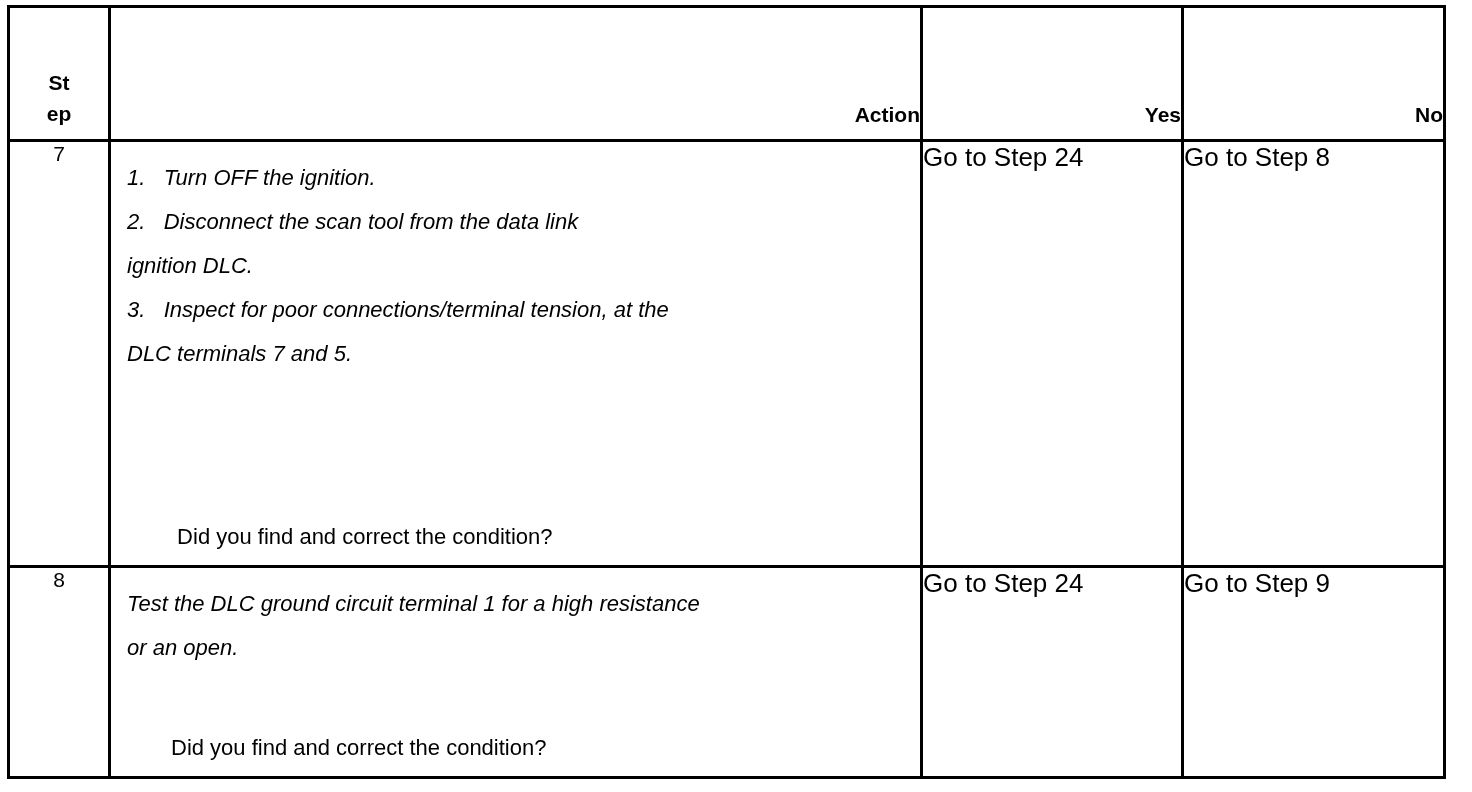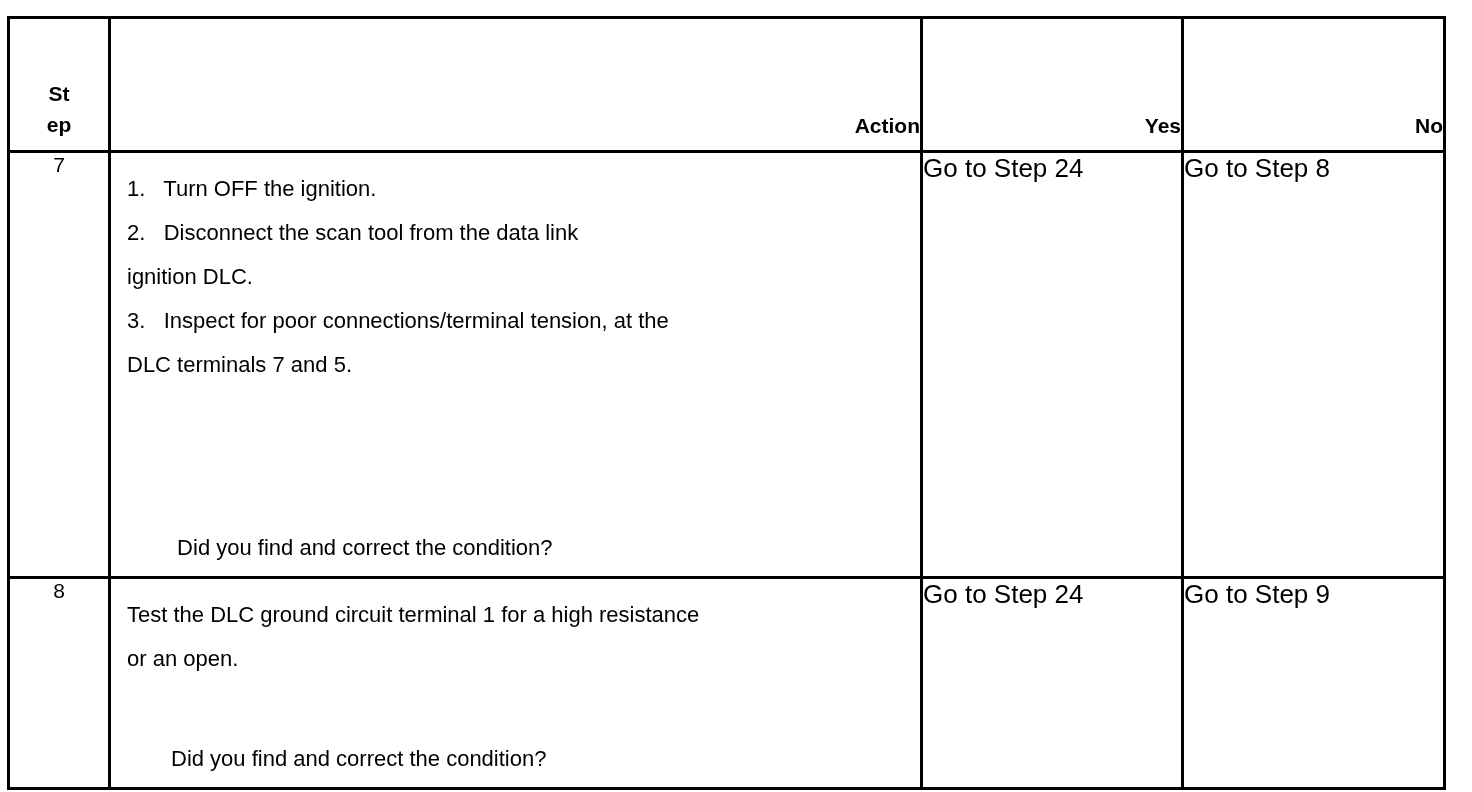--- a/index.html
+++ b/index.html
@@ -19,21 +19,21 @@
     position: relative;
     width: 1472px;
     height: 792px;
     background: #ffffff;
   }
 
   
   .dtc-table {
     position: absolute;
     left: 7px;
-    top: 16px;
+    top: 5px;
     width: 1436px;
     border-collapse: collapse;
     table-layout: fixed;
   }
 
   .dtc-table td,
   .dtc-table th {
     border: 3px solid #000000;
     padding: 0;
     vertical-align: top;
@@ -82,21 +82,21 @@
     font-size: 22px;
     line-height: 1.0;
   }
   .action-inner {
     padding: 14px 8px 6px 16px;
     height: 100%;
     box-sizing: border-box;
     display: flex;
     flex-direction: column;
   }
-  .action-body { flex: 0 0 auto; }
+  .action-body { flex: 0 0 auto; font-style: italic; }
   .action-spacer { flex: 1 1 auto; min-height: 8px; }
   .action-question { flex: 0 0 auto; margin-left: 44px; }
 
   .line {
     white-space: pre;
     margin: 0 0 0 0;
     padding: 0;
     height: 44px;
     line-height: 44px;
     font-size: 22px;

